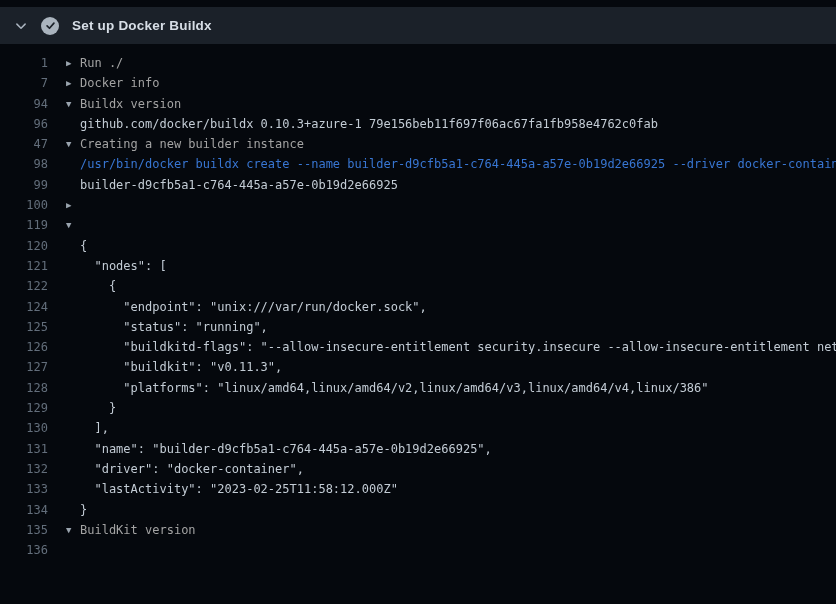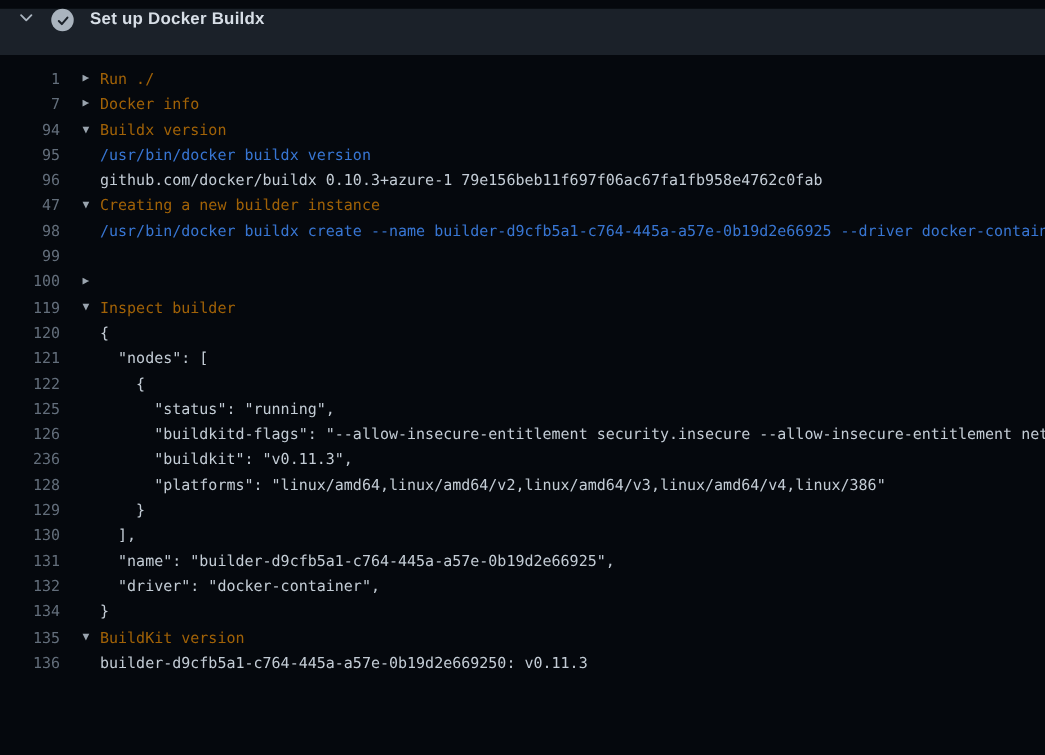--- a/index.html
+++ b/index.html
@@ -5,21 +5,21 @@
   html, body { margin: 0; padding: 0; }
   body {
     width: 836px; height: 604px; overflow: hidden;
     background: #05080d;
     font-family: "Liberation Sans", sans-serif;
   }
   
   .step-header {
     position: absolute; left: 0; top: 7px; width: 836px; height: 37px;
     background: #1b2129;
-    display: flex; align-items: flex-start;
+    display: flex; align-items: center;
     padding: 0 0 0 14px; box-sizing: border-box;
     cursor: pointer;
   }
   .chev {
     width: 14px; height: 14px; flex: none;
     color: #aab4bf; background: none; border: none; padding: 0; margin: 0;
     display: flex; align-items: center; justify-content: center; cursor: pointer;
   }
   .status-circle {
     width: 18px; height: 18px; border-radius: 50%;
@@ -42,21 +42,21 @@
   .num {
     flex: none; width: 48px; text-align: right;
     color: #636e7b; text-decoration: none; cursor: pointer;
   }
   .arrow {
     flex: none; width: 14px; margin-left: 18px;
     color: #9aa4ae; font-size: 9px; cursor: pointer;
   }
   .txt { color: #c3ccd5; }
   .txt.command { color: #3876d3; }
-  .txt.group   { color: #a16207; cursor: pointer; }
+  .txt.group   { color: #a3a3a3; cursor: pointer; }
 </style>
 </head>
 <body>
 
 <div class="step-header">
   <button class="chev">
     <svg width="12" height="12" viewBox="0 0 16 16" fill="none">
       <path d="M2.5 5.5 L8 11 L13.5 5.5" stroke="currentColor" stroke-width="2" stroke-linecap="round" stroke-linejoin="round"></path>
     </svg>
   </button>
@@ -65,34 +65,35 @@
       <path d="M3 8.5 L6.5 12 L13 4.5" stroke="#1b2129" stroke-width="2.4" stroke-linecap="round" stroke-linejoin="round"></path>
     </svg>
   </span>
   <span class="step-title">Set up Docker Buildx</span>
 </div>
 
 <div class="log">
     <div class="row"><a class="num">1</a><span class="arrow">▶</span><span class="txt group">Run ./</span></div>
     <div class="row"><a class="num">7</a><span class="arrow">▶</span><span class="txt group">Docker info</span></div>
     <div class="row"><a class="num">94</a><span class="arrow">▼</span><span class="txt group">Buildx version</span></div>
-    <div class="row"><a class="num">95</a><span class="arrow"></span><span class="txt command">/usr/bin/docker buildx version</span></div>
     <div class="row"><a class="num">96</a><span class="arrow"></span><span class="txt output">github.com/docker/buildx 0.10.3+azure-1 79e156beb11f697f06ac67fa1fb958e4762c0fab</span></div>
     <div class="row"><a class="num">47</a><span class="arrow">▼</span><span class="txt group">Creating a new builder instance</span></div>
     <div class="row"><a class="num">98</a><span class="arrow"></span><span class="txt command">/usr/bin/docker buildx create --name builder-d9cfb5a1-c764-445a-a57e-0b19d2e66925 --driver docker-container</span></div>
-    <div class="row"><a class="num">99</a><span class="arrow"></span></div>
+    <div class="row"><a class="num">99</a><span class="arrow"></span><span class="txt output">builder-d9cfb5a1-c764-445a-a57e-0b19d2e66925</span></div>
     <div class="row"><a class="num">100</a><span class="arrow">▶</span></div>
-    <div class="row"><a class="num">119</a><span class="arrow">▼</span><span class="txt group">Inspect builder</span></div>
+    <div class="row"><a class="num">119</a><span class="arrow">▼</span></div>
     <div class="row"><a class="num">120</a><span class="arrow"></span><span class="txt output">{</span></div>
     <div class="row"><a class="num">121</a><span class="arrow"></span><span class="txt output">  "nodes": [</span></div>
     <div class="row"><a class="num">122</a><span class="arrow"></span><span class="txt output">    {</span></div>
+    <div class="row"><a class="num">124</a><span class="arrow"></span><span class="txt output">      "endpoint": "unix:///var/run/docker.sock",</span></div>
     <div class="row"><a class="num">125</a><span class="arrow"></span><span class="txt output">      "status": "running",</span></div>
     <div class="row"><a class="num">126</a><span class="arrow"></span><span class="txt output">      "buildkitd-flags": "--allow-insecure-entitlement security.insecure --allow-insecure-entitlement network.host",</span></div>
-    <div class="row"><a class="num">236</a><span class="arrow"></span><span class="txt output">      "buildkit": "v0.11.3",</span></div>
+    <div class="row"><a class="num">127</a><span class="arrow"></span><span class="txt output">      "buildkit": "v0.11.3",</span></div>
     <div class="row"><a class="num">128</a><span class="arrow"></span><span class="txt output">      "platforms": "linux/amd64,linux/amd64/v2,linux/amd64/v3,linux/amd64/v4,linux/386"</span></div>
     <div class="row"><a class="num">129</a><span class="arrow"></span><span class="txt output">    }</span></div>
     <div class="row"><a class="num">130</a><span class="arrow"></span><span class="txt output">  ],</span></div>
     <div class="row"><a class="num">131</a><span class="arrow"></span><span class="txt output">  "name": "builder-d9cfb5a1-c764-445a-a57e-0b19d2e66925",</span></div>
     <div class="row"><a class="num">132</a><span class="arrow"></span><span class="txt output">  "driver": "docker-container",</span></div>
+    <div class="row"><a class="num">133</a><span class="arrow"></span><span class="txt output">  "lastActivity": "2023-02-25T11:58:12.000Z"</span></div>
     <div class="row"><a class="num">134</a><span class="arrow"></span><span class="txt output">}</span></div>
     <div class="row"><a class="num">135</a><span class="arrow">▼</span><span class="txt group">BuildKit version</span></div>
-    <div class="row"><a class="num">136</a><span class="arrow"></span><span class="txt output">builder-d9cfb5a1-c764-445a-a57e-0b19d2e669250: v0.11.3</span></div>
+    <div class="row"><a class="num">136</a><span class="arrow"></span></div>
   </div>
 
 </body></html>

